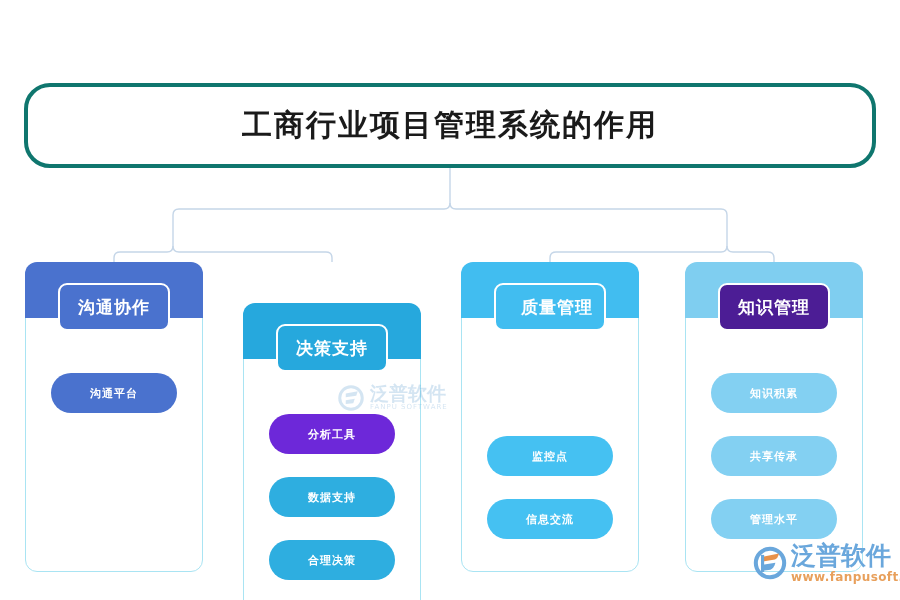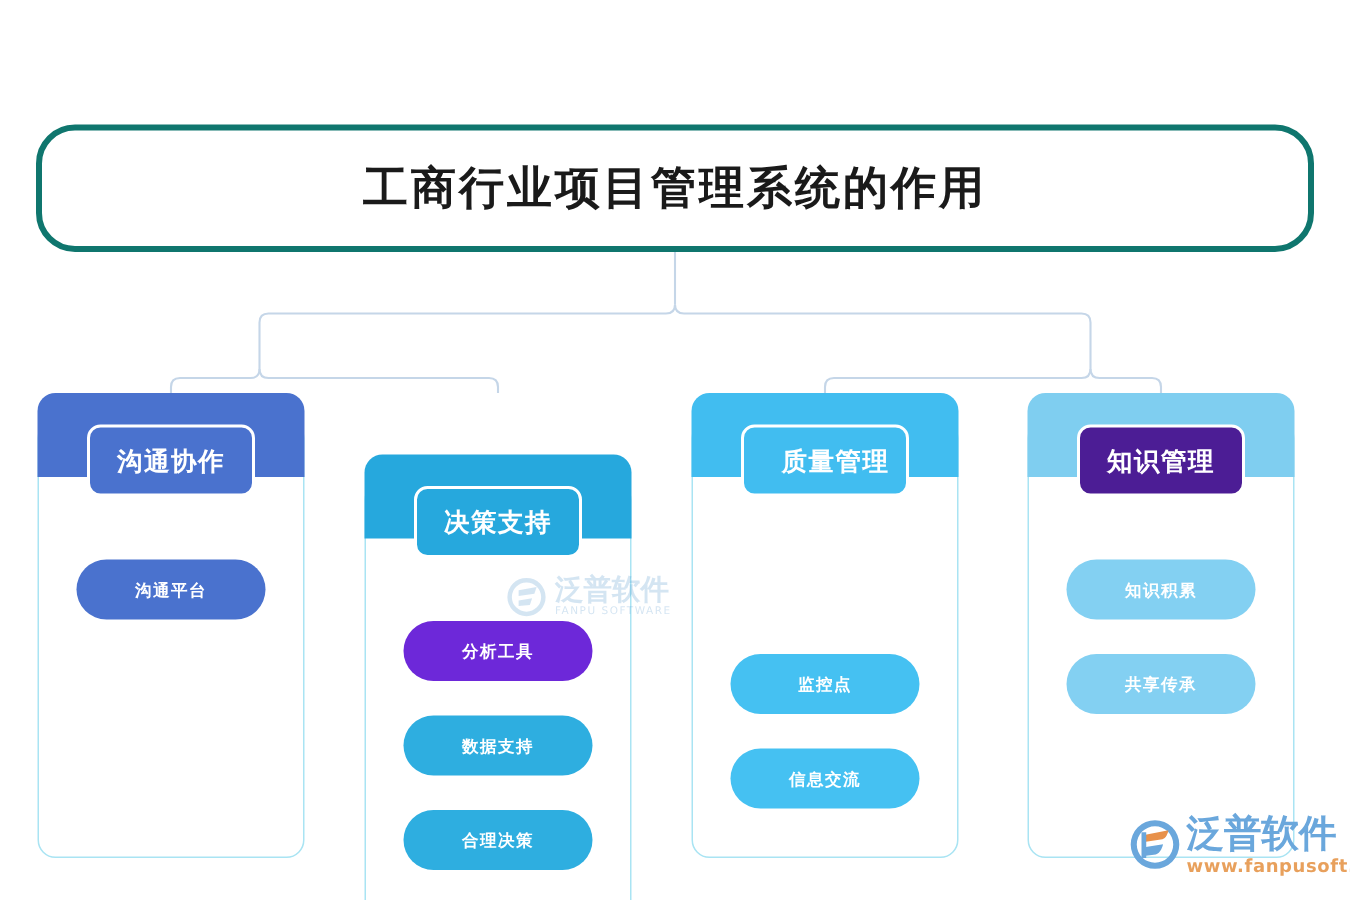--- a/index.html
+++ b/index.html
@@ -269,20 +269,23 @@
     <div class="card-white"></div>
     <div class="card-band" style="background:#7fcef0;"></div>
     <div class="card-header" style="background:#4c1d95;">
       <span class="card-header-label">知识管理</span>
     </div>
     <div class="pill pill-0" style="background:#83d0f2;">
       <span class="pill-label">知识积累</span>
     </div>
     <div class="pill pill-1" style="background:#83d0f2;">
       <span class="pill-label">共享传承</span>
+    </div>
+    <div class="pill pill-2" style="background:#83d0f2;">
+      <span class="pill-label">管理水平</span>
     </div>
   </div>
 
   <div id="center-watermark">
     <svg class="wm-mark" viewBox="0 0 40 40">
       <path d="M20,3 A17,17 0 1 0 20,37 A17,17 0 1 0 20,3 Z M20,7 A13,13 0 1 1 20,33 A13,13 0 1 1 20,7 Z" fill="#2e7fc1"></path>
       <path d="M13,14 L29,11 L27,17 L13,19 Z" fill="#2e7fc1"></path>
       <path d="M13,23 L25,21 L23,27 L13,28 Z" fill="#2e7fc1"></path>
     </svg>
     <div class="wm-texts">

